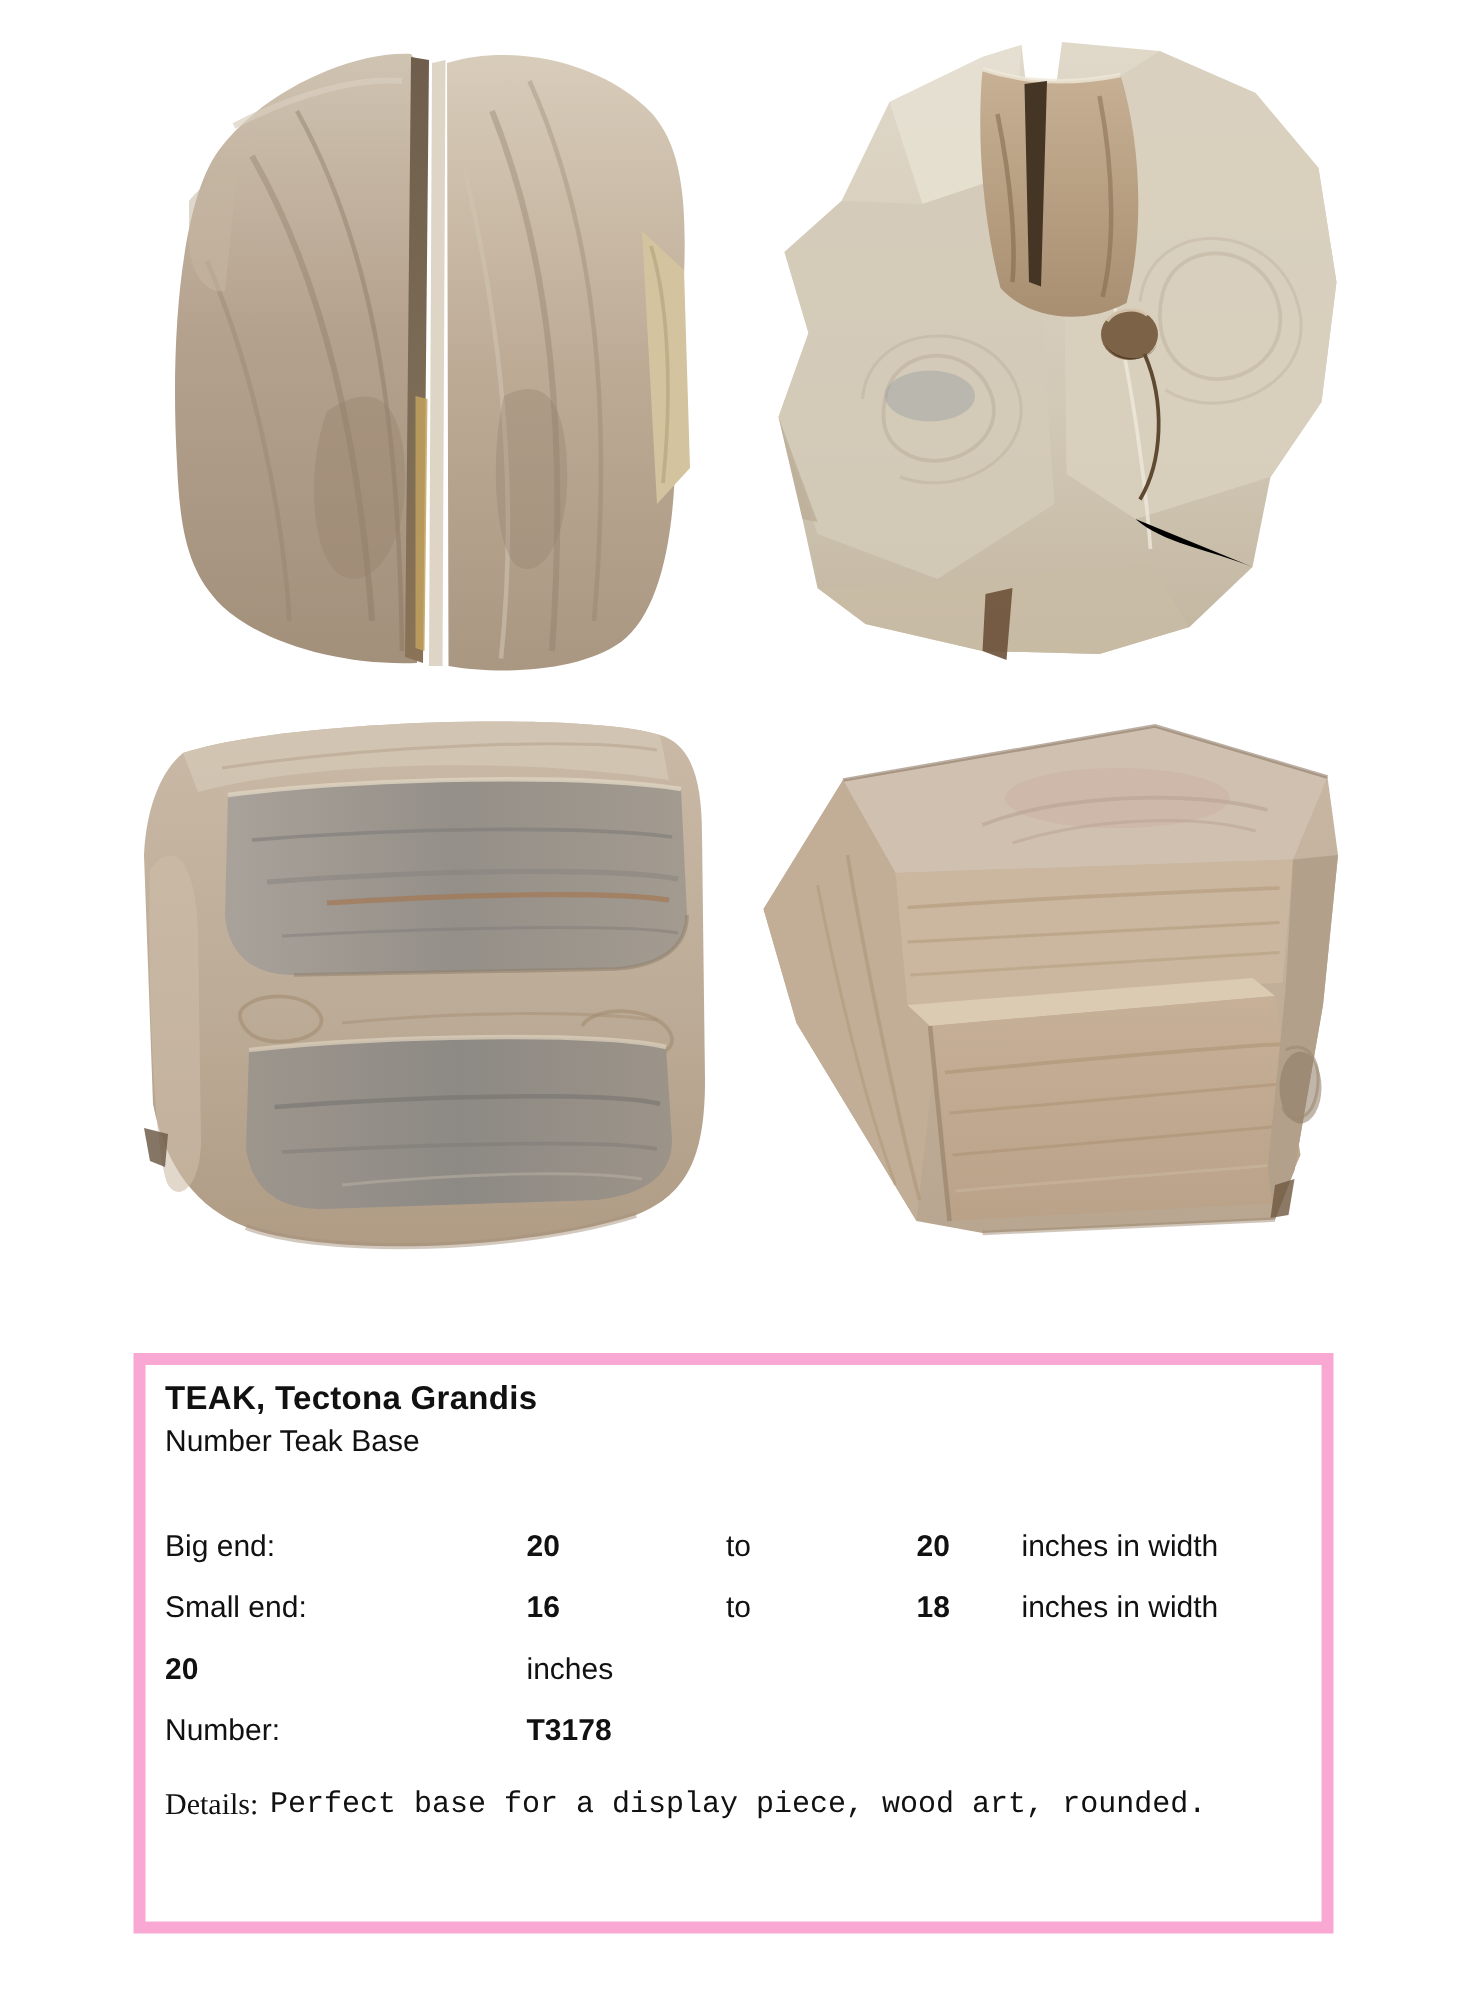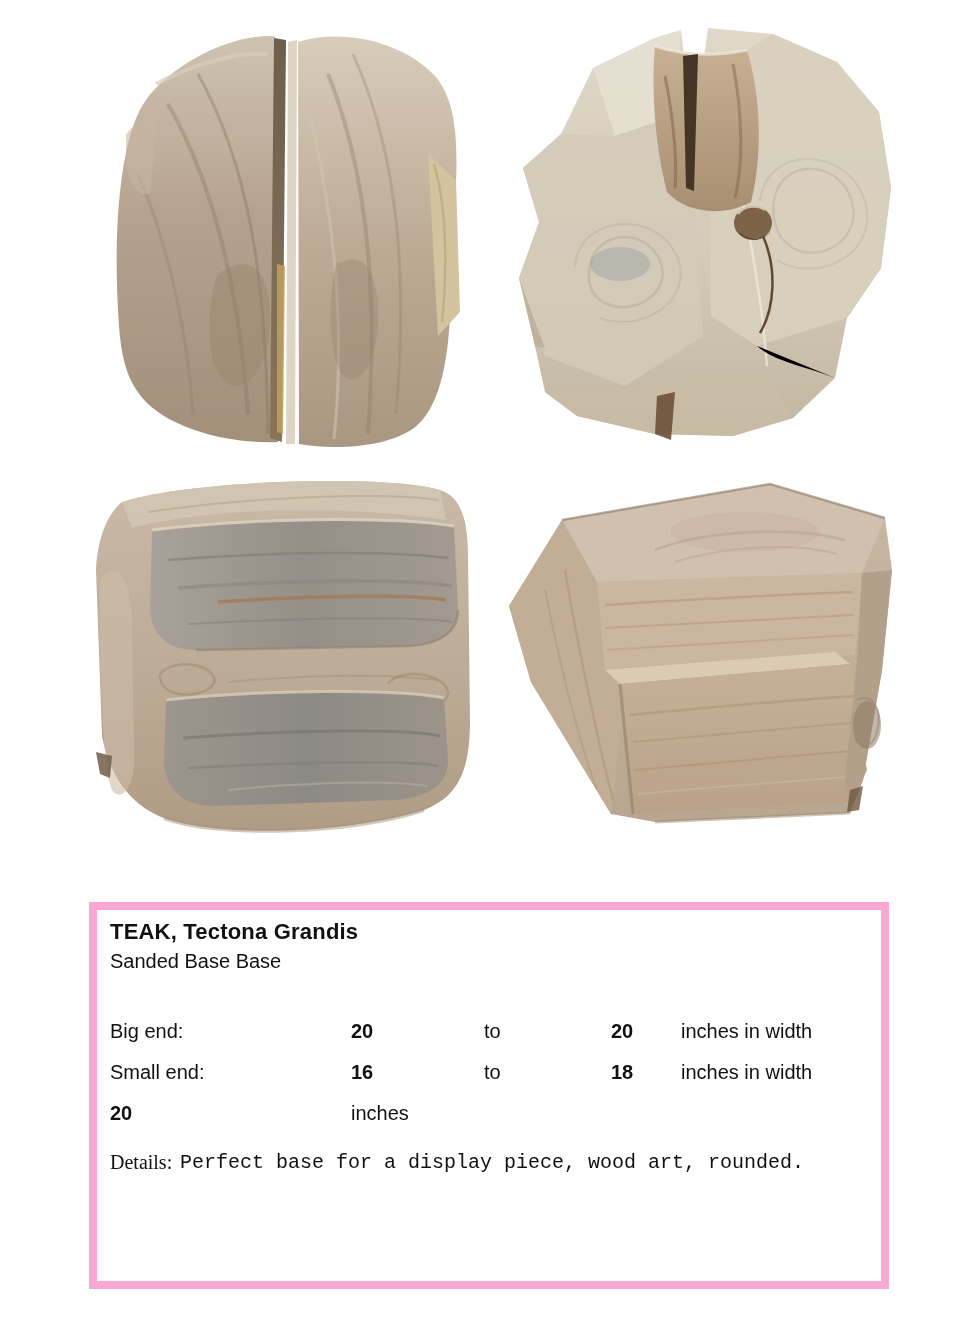--- a/index.html
+++ b/index.html
@@ -217,21 +217,21 @@
     <path d="M357,103 L387,100 L377,200 L358,310 L345,343 L340,310 L352,190 Z" fill="#b3a08b"></path>
     <ellipse cx="362" cy="255" rx="14" ry="24" fill="#8d7a64" opacity="0.55"></ellipse>
     <path d="M352,230 C368,222 378,240 372,262 C368,278 354,280 350,268" stroke="#9c8870" stroke-width="2" fill="none" opacity="0.6"></path>
     <path d="M345,320 L358,316 L354,340 L342,342 Z" fill="#6f573f" opacity="0.8"></path>
     <path d="M150,352 L345,343" stroke="#a08c74" stroke-width="3" fill="none" opacity="0.5"></path>
   </svg>
 </figure>
 
 <section class="spec-box">
   <h1 class="spec-title">TEAK, Tectona Grandis</h1>
-  <p class="spec-subtitle">Sanded Base Base</p>
+  <p class="spec-subtitle">Number Teak Base</p>
 
   <div class="spec-rows">
     <div class="spec-row">
       <span class="lbl">Big end:</span>
       <span class="val">20</span>
       <span class="mid">to</span>
       <span class="val">20</span>
       <span class="unit">inches in width</span>
     </div>
     <div class="spec-row">
@@ -240,19 +240,26 @@
       <span class="mid">to</span>
       <span class="val">18</span>
       <span class="unit">inches in width</span>
     </div>
     <div class="spec-row">
       <span class="val">20</span>
       <span class="mid">inches</span>
       <span class="val"></span>
       <span class="unit"></span>
     </div>
+    <div class="spec-row">
+      <span class="lbl">Number:</span>
+      <span class="val">T3178</span>
+      <span class="mid"></span>
+      <span class="val"></span>
+      <span class="unit"></span>
+    </div>
   </div>
 
   <div class="spec-details">
     <span class="dlabel">Details:</span>
     <span class="dtext">Perfect base for a display piece, wood art, rounded.</span>
   </div>
 </section>
 
 </body></html>

